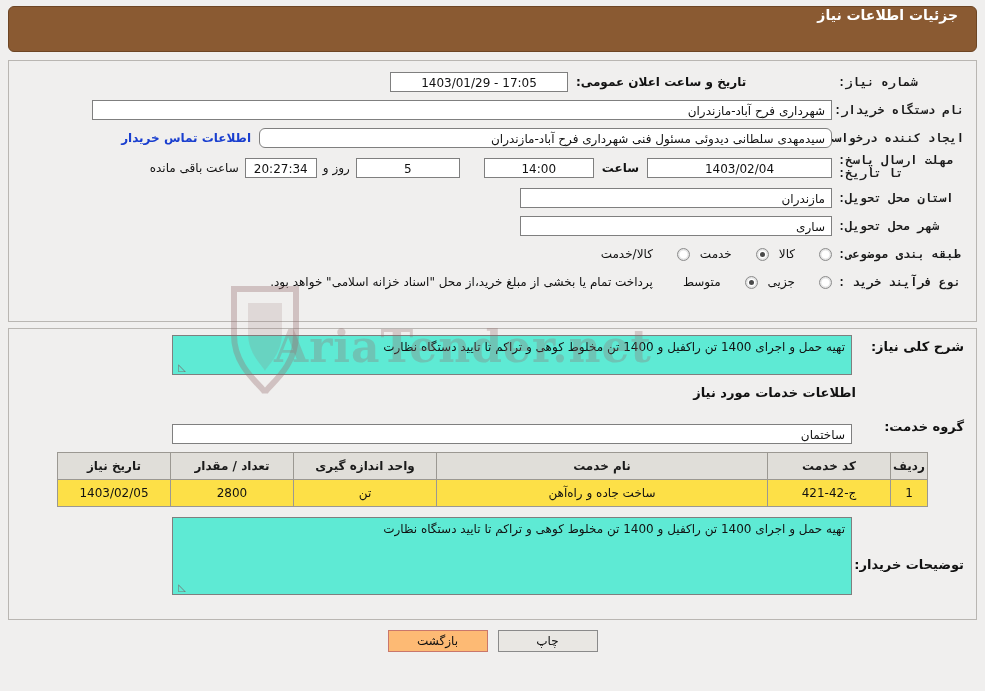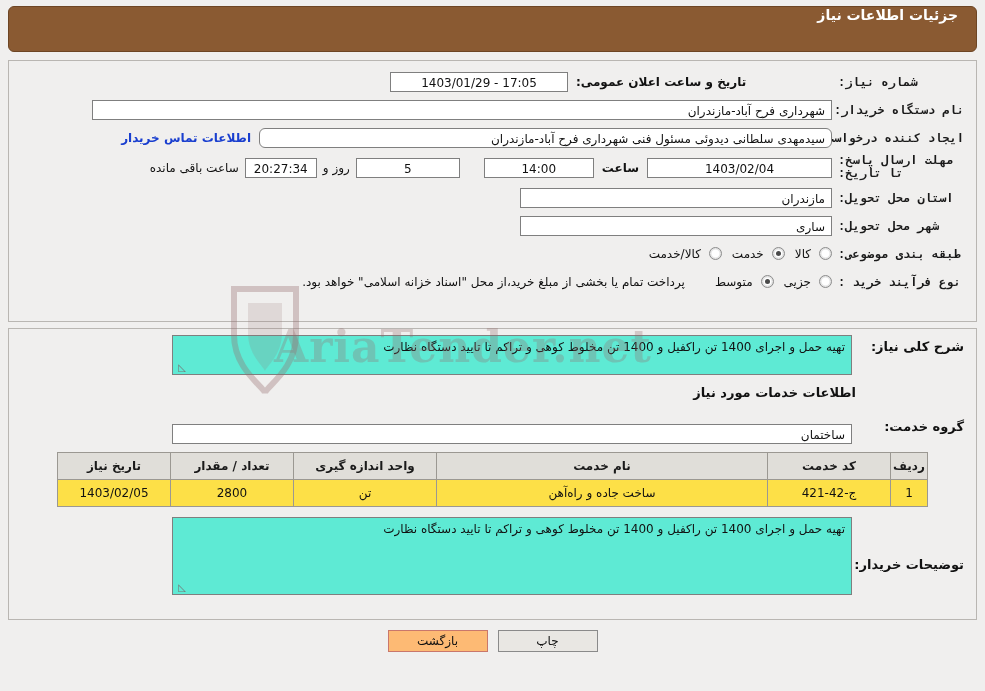--- a/index.html
+++ b/index.html
@@ -99,22 +99,22 @@
     color: #1a3fcf;
     font-size: 12px;
     font-weight: bold;
     white-space: nowrap;
     padding-right: 8px;
     cursor: pointer;
   }
   
   .radio-group {
     display: flex;
-    align-items: flex-start;
-    gap: 4px;
+    align-items: flex-end;
+    gap: 20px;
   }
   .radio {
     width: 13px;
     height: 13px;
     border-radius: 50%;
     border: 1px solid #8c8c8c;
     background: radial-gradient(#ffffff 0 45%, #e8e8e8 55%, #d6d6d6 100%);
     display: inline-block;
     position: relative;
     box-sizing: border-box;

